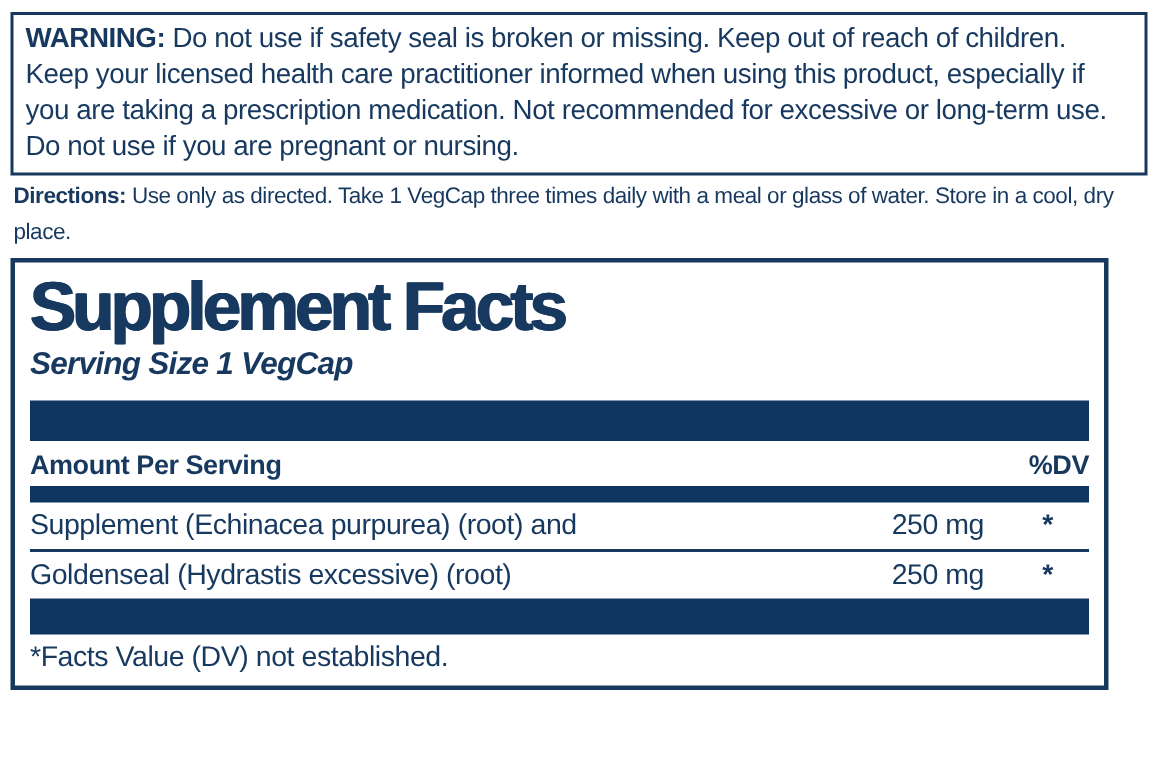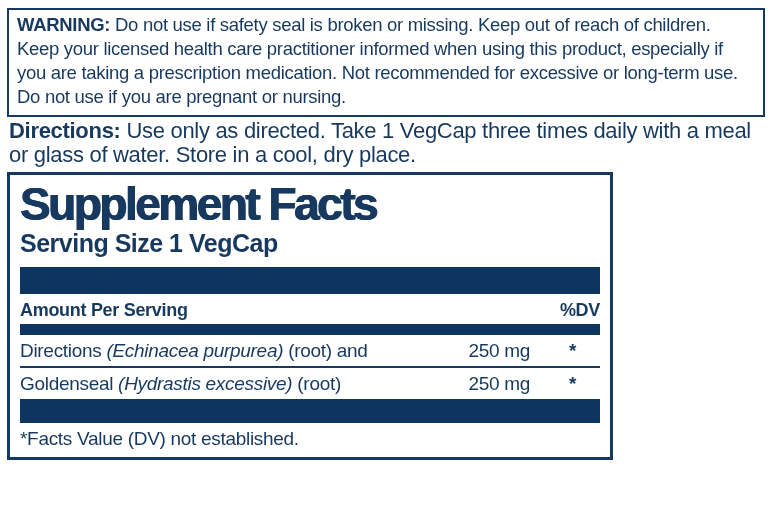--- a/index.html
+++ b/index.html
@@ -21,45 +21,46 @@
     border: 2.5px solid #17395f;
     padding: 3px 8px 6px 8px;
     font-size: 18.5px;
     line-height: 24px;
   }
   .inline-label { font-weight: bold; }
   .directions {
     position: absolute;
     left: 9px; top: 119px;
     width: 756px;
-    font-size: 22px;
+    font-size: 15px;
     line-height: 24px;
   }
   .facts-box {
     position: absolute;
     left: 7px; top: 172px;
-    width: 606px;
+    width: 732px;
     height: 288px;
     border: 3px solid #17395f;
     padding: 4px 10px 4px 10px;
   }
   .facts-title {
     font-size: 46px;
     line-height: 46px;
     font-weight: bold;
     letter-spacing: -2.5px;
     text-shadow: 0.6px 0 0 currentColor, -0.6px 0 0 currentColor;
     margin-top: 2px;
   }
   .serving-size {
-    font-size: 25px;
+    font-size: 21px;
     line-height: 24px;
     font-weight: bold;
     letter-spacing: -0.5px;
     margin-top: 4px;
+    font-style: italic;
   }
   .bar { background: #0e3560; width: 100%; }
   .bar-thick-top { height: 27px; margin-top: 12px; }
   .bar-thin { height: 11px; }
   .bar-thick-bottom { height: 24px; }
   .facts-header-row {
     display: flex;
     justify-content: space-between;
     align-items: center;
     font-weight: bold;
@@ -72,21 +73,21 @@
     align-items: flex-start;
     font-size: 19px;
     line-height: 23px;
     padding: 4px 0 4px 0;
   }
   .ingredient-name { flex: 1; }
   .ingredient-name .line2 { padding-left: 5px; }
   .ingredient-amount { width: 110px; text-align: right; }
   .ingredient-dv { width: 70px; text-align: right; padding-right: 24px; font-weight: bold; }
   .row-divider { border-top: 2px solid #17395f; }
-  .it { font-style: italic; }
+  .it { }
   .footnote {
     font-size: 19px;
     line-height: 24px;
     margin-top: 4px;
   }
   .other-ingredients {
     position: absolute;
     left: 9px; top: 467px;
     width: 756px;
     font-size: 19px;
@@ -114,21 +115,21 @@
 
     <div class="facts-header-row">
       <span>Amount Per Serving</span>
       <span>%DV</span>
     </div>
 
     <div class="bar bar-thin"></div>
 
     <div class="ingredient-row">
       <div class="ingredient-name">
-        <div><span>Directions </span><span class="it">(Echinacea purpurea)</span><span> (root) and</span></div>
+        <div><span>Supplement </span><span class="it">(Echinacea purpurea)</span><span> (root) and</span></div>
       </div>
       <div class="ingredient-amount">250 mg</div>
       <div class="ingredient-dv">*</div>
     </div>
 
     <div class="row-divider"></div>
 
     <div class="ingredient-row">
       <div class="ingredient-name">
         <div><span>Goldenseal </span><span class="it">(Hydrastis excessive)</span><span> (root)</span></div>

